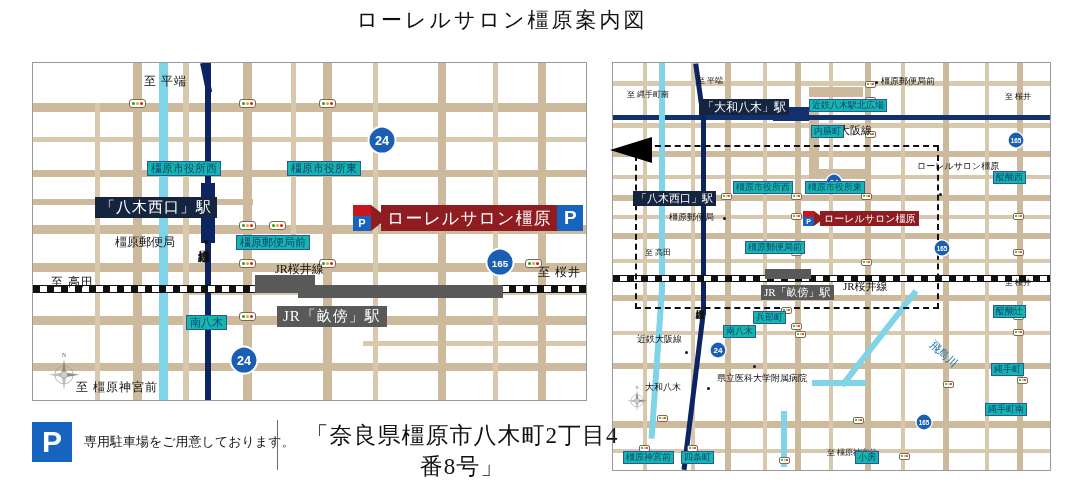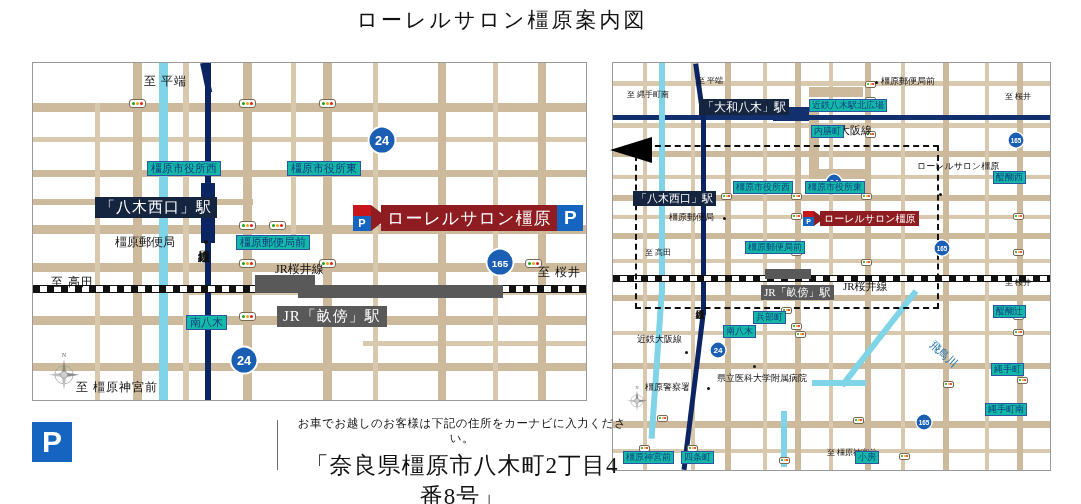--- a/index.html
+++ b/index.html
@@ -499,21 +499,21 @@
     <div class="lbl lbl-plain sm" style="left:268px;top:14px;">橿原郵便局前</div>
     <div class="poi sm" style="left:262px;top:18px;"></div>
     <div class="lbl lbl-plain sm" style="left:56px;top:150px;">橿原郵便局</div>
     <div class="poi sm" style="left:110px;top:154px;"></div>
     <div class="lbl lbl-plain sm" style="left:304px;top:98px;width:54px;line-height:1.25;">ローレルサロン橿原</div>
     <div class="poi sm" style="left:326px;top:130px;"></div>
     <div class="lbl lbl-plain sm" style="left:24px;top:272px;">近鉄大阪線</div>
     <div class="poi sm" style="left:72px;top:288px;"></div>
     <div class="lbl lbl-plain sm" style="left:104px;top:310px;width:66px;line-height:1.3;text-align:center;">県立医科大学附属病院</div>
     <div class="poi sm" style="left:140px;top:302px;"></div>
-    <div class="lbl lbl-plain sm" style="left:32px;top:320px;">橿原警察署</div>
+    <div class="lbl lbl-plain sm" style="left:32px;top:320px;">大和八木</div>
     <div class="poi sm" style="left:94px;top:324px;"></div>
 
     <div class="lbl lbl-station sm" style="left:86px;top:36px;font-size:12px;">「大和八木」駅</div>
     <div class="lbl lbl-station sm" style="left:20px;top:128px;font-size:11px;">「八木西口」駅</div>
     <div class="lbl lbl-jr sm" style="left:148px;top:222px;font-size:11px;">JR「畝傍」駅</div>
 
     <div class="banner sm" style="left:190px;top:148px;">
       <div class="pin">
         <div class="pbox">P</div>
       </div>
@@ -533,22 +533,22 @@
       </svg>
     </div>
   </div>
 
   <div class="pointer" style="left:610px;top:137px;"></div>
 
   <div class="footer">
     <div class="foot-left">
       <div class="pbig">P</div>
       <div class="ftxt">
+        <div>専用駐車場をご用意しております。</div>
       </div>
     </div>
     <div class="divider"></div>
     <div class="foot-addr">
-      <div class="note">お車でお越しのお客様は下記の住所をカーナビに入力ください。</div>
       <div class="addr">「奈良県橿原市八木町2丁目4番8号」</div>
     </div>
   </div>
 
 </div>
 
 </body></html>

